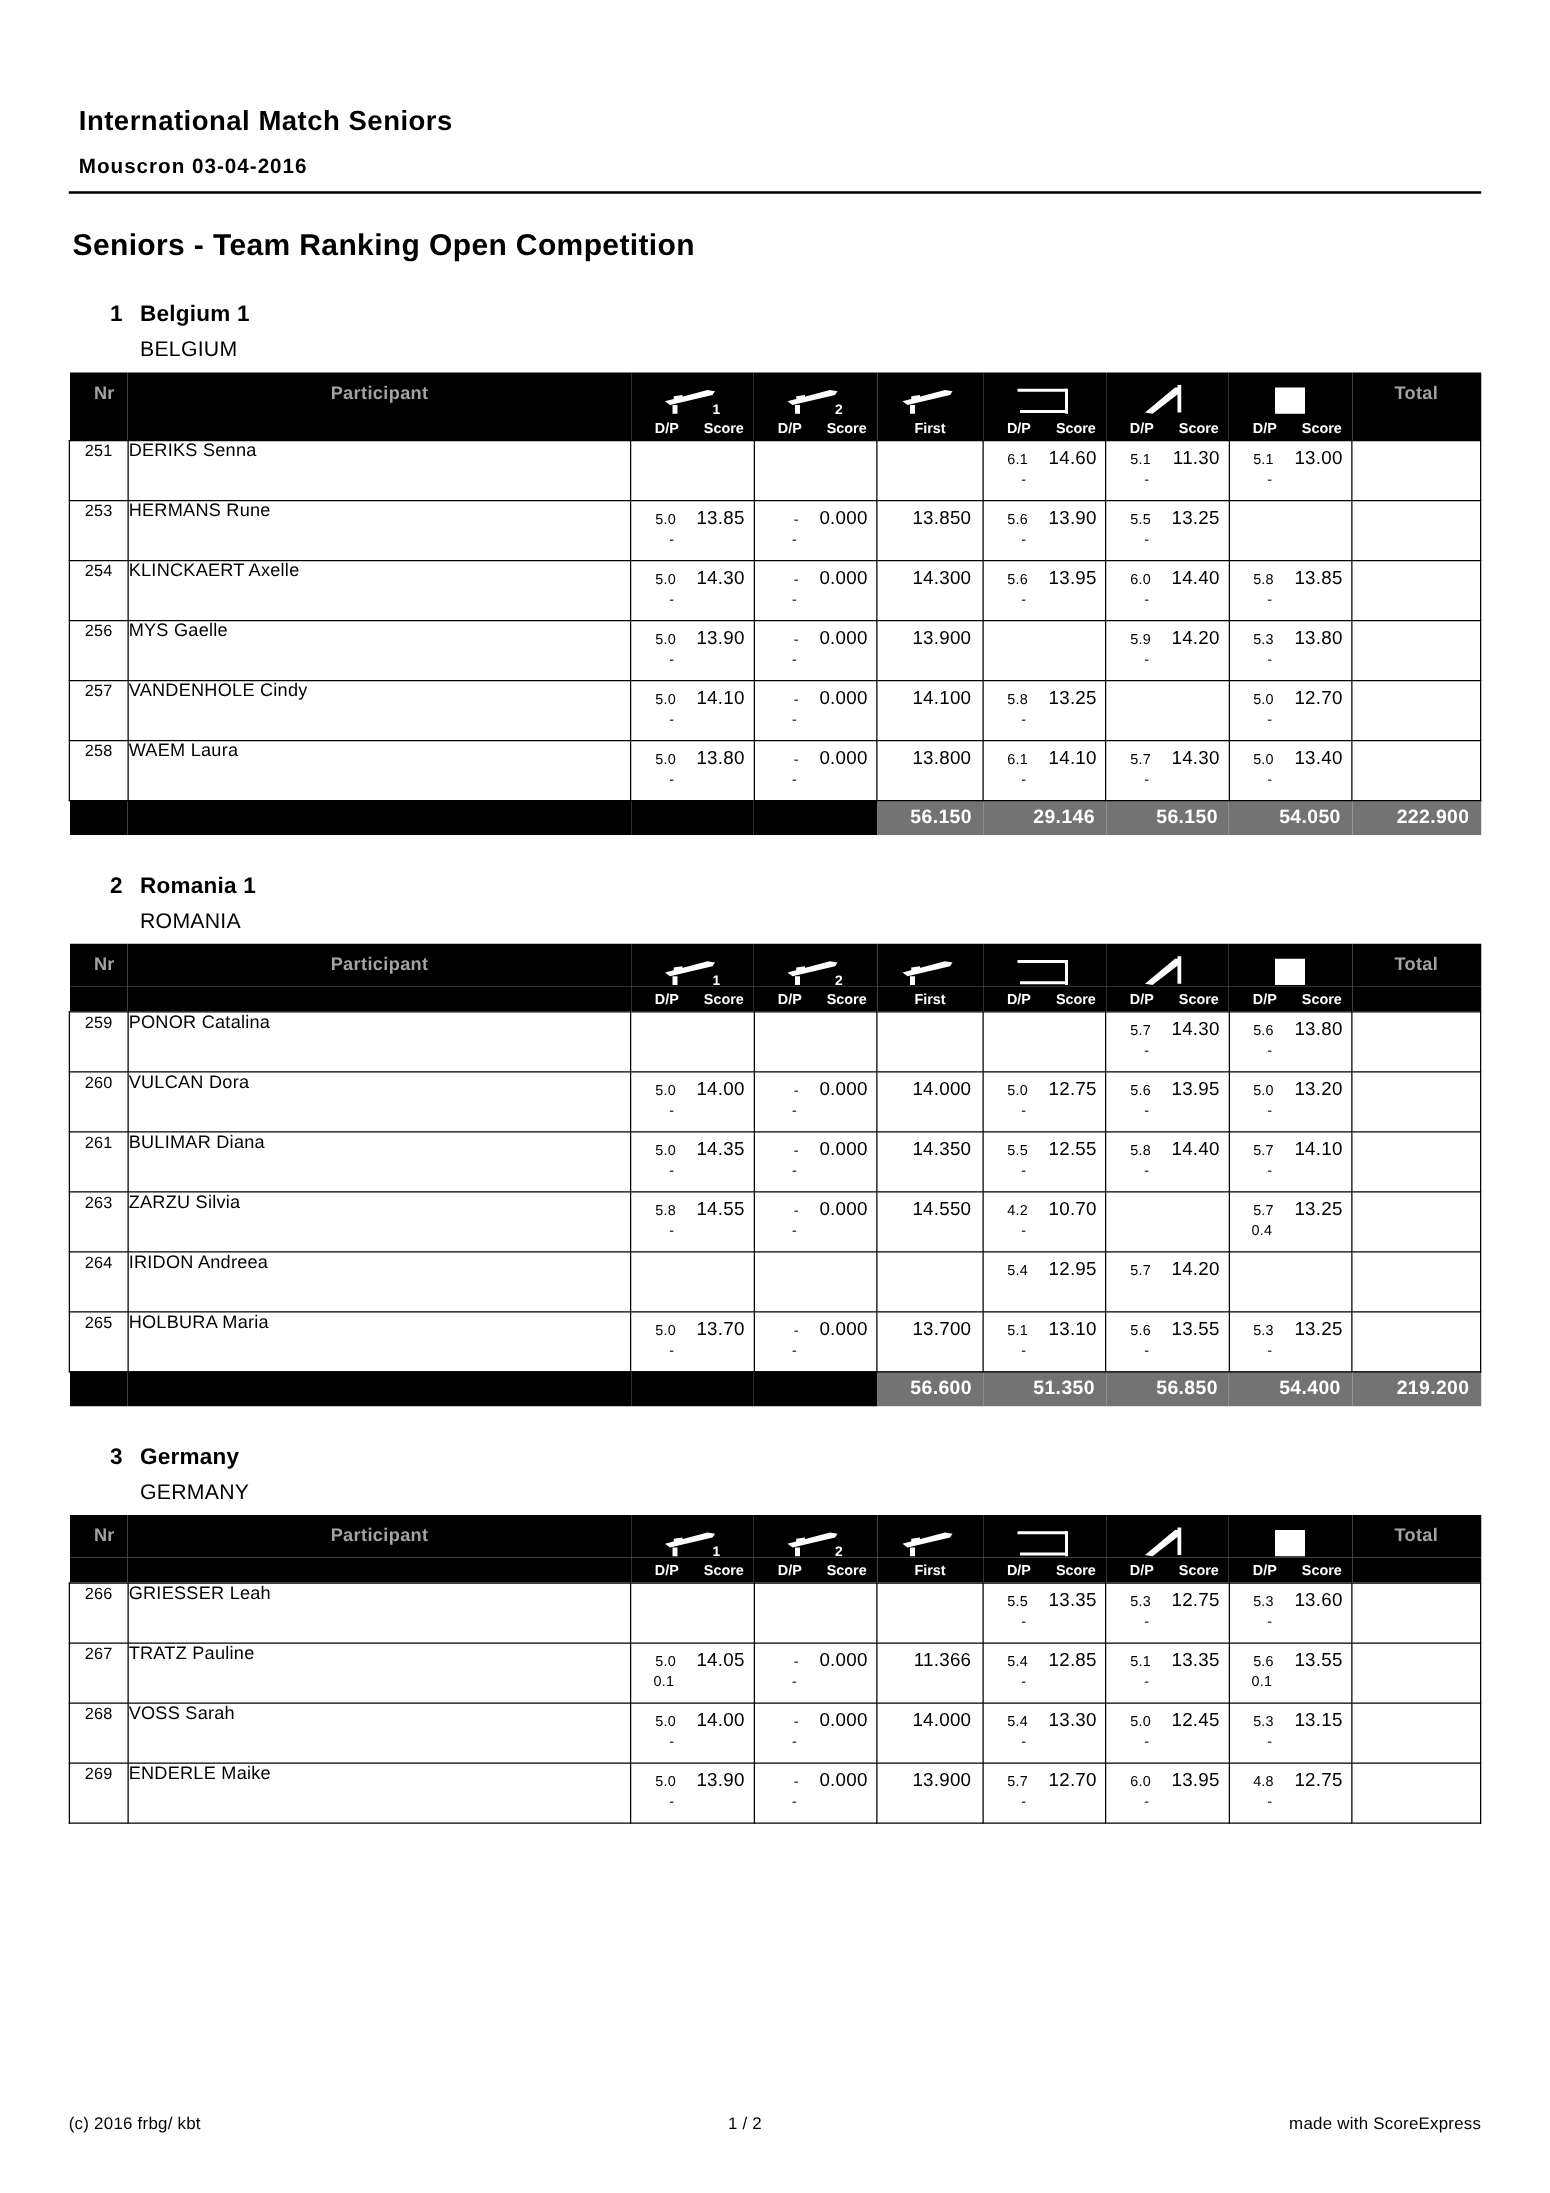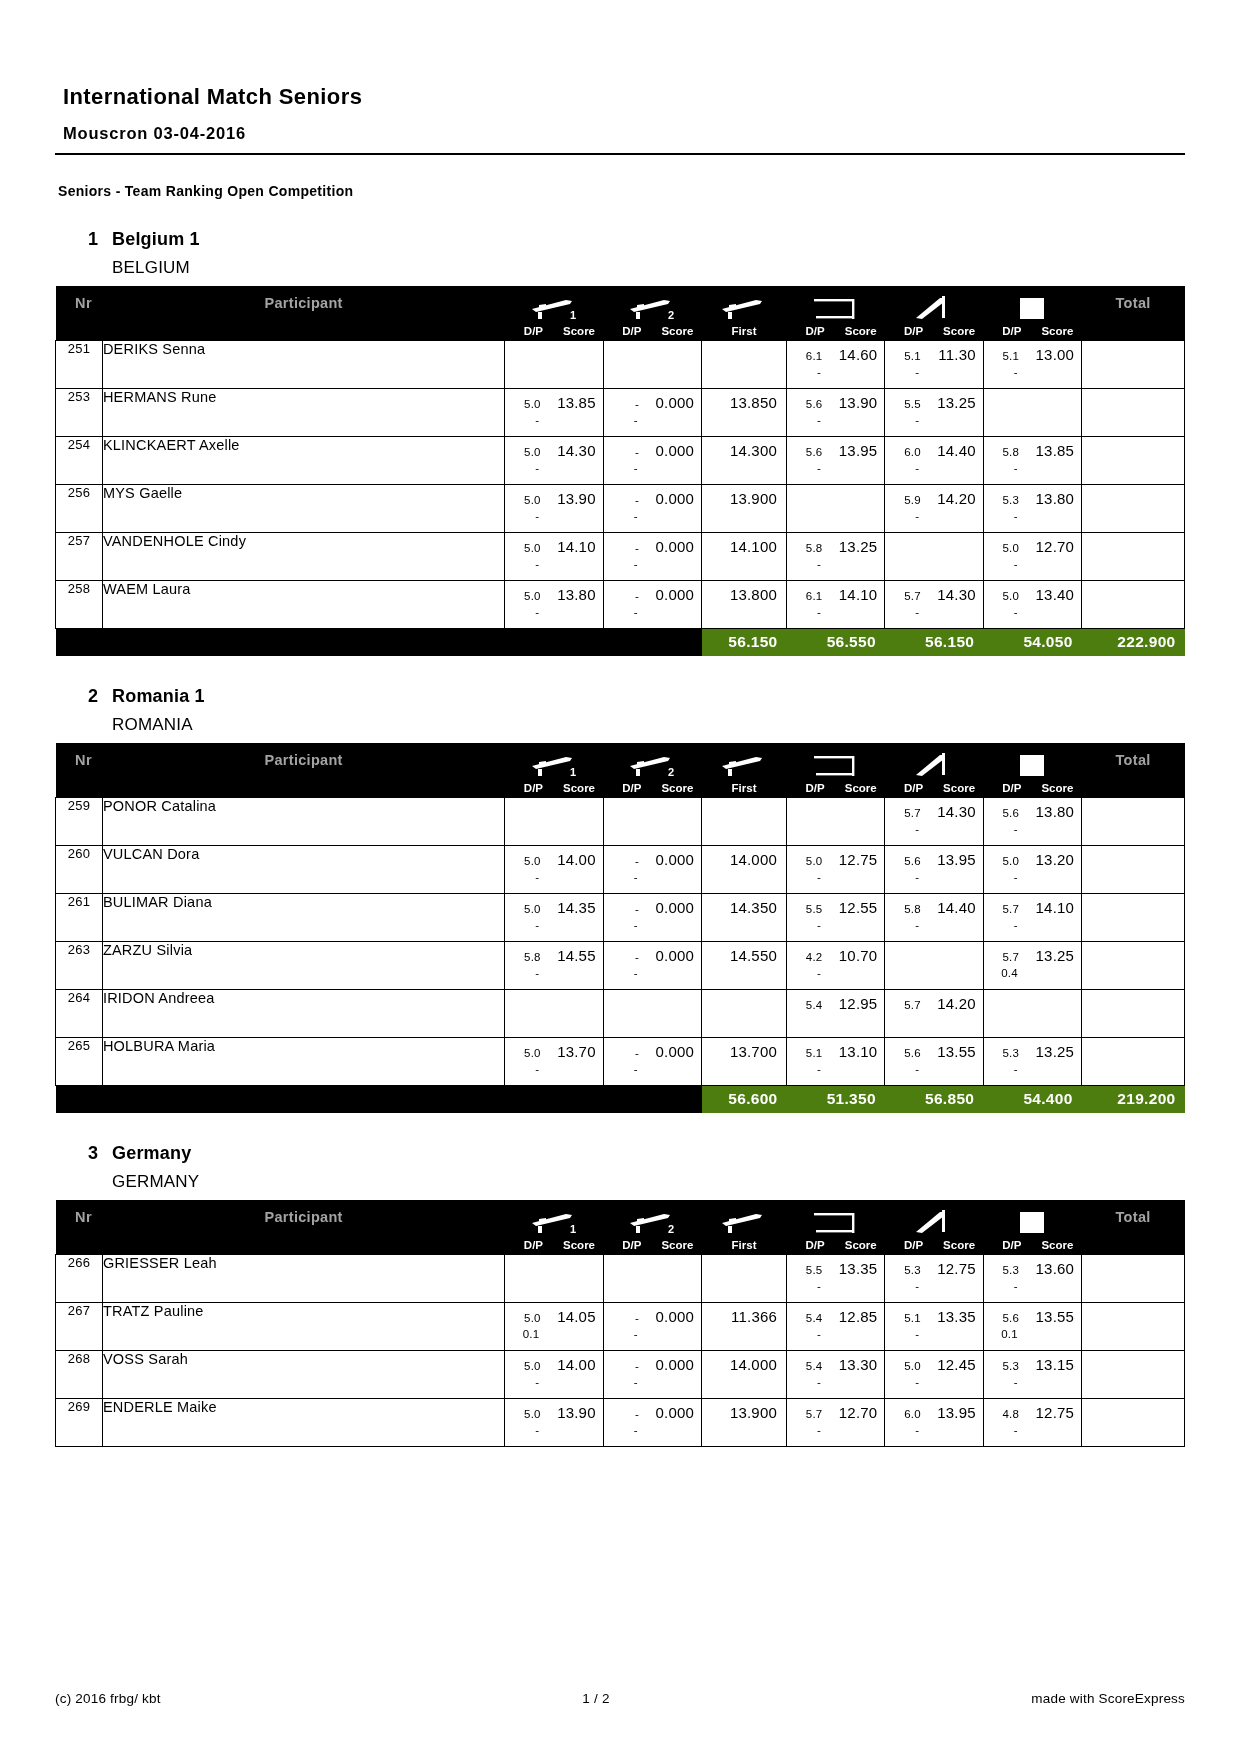--- a/index.html
+++ b/index.html
@@ -50,21 +50,21 @@
     white-space: nowrap;
   }
   .header-rule {
     margin: 10px 55px 0 55px;
     border-bottom: 2.2px solid #000;
   }
 
   
   .section-title {
     margin: 28px 0 0 58px;
-    font-size: 14px;
+    font-size: 24px;
     font-weight: bold;
     letter-spacing: 0.3px;
   }
 
   
   .team-block { margin-top: 30px; }
   .team-head {
     margin-left: 88px;
   }
   .team-rank-name {
@@ -177,21 +177,21 @@
     min-width: 24px;
     text-align: right;
     letter-spacing: 0.2px;
   }
   td.first-cell .scline { justify-content: flex-end; padding-right: 9px; }
   td.first-cell .scv { min-width: 60px; }
   td.tot-cell { }
 
   
   tr.totals td {
-    background: #4d7c0f;
+    background: #737373;
     color: #fff;
     border: none;
     height: 28px;
     font-size: 15.5px;
     font-weight: bold;
     text-align: right;
     vertical-align: middle;
     padding-right: 9px;
     letter-spacing: 0.3px;
   }
@@ -669,21 +669,21 @@
                 </div>
                 <div class="penline"></div>
               </td>
             </tr>
             <tr class="totals">
               <td class="blank"></td>
               <td class="blank"></td>
               <td class="blank"></td>
               <td class="blank"></td>
               <td>56.150</td>
-              <td>56.550</td>
+              <td>29.146</td>
               <td>56.150</td>
               <td>54.050</td>
               <td>222.900</td>
             </tr>
           </tbody>
         </table>
       </div>
       <div class="team-block">
         <div class="team-head">
           <div class="team-rank-name"><span class="rank">2</span><span>Romania 1</span></div>

